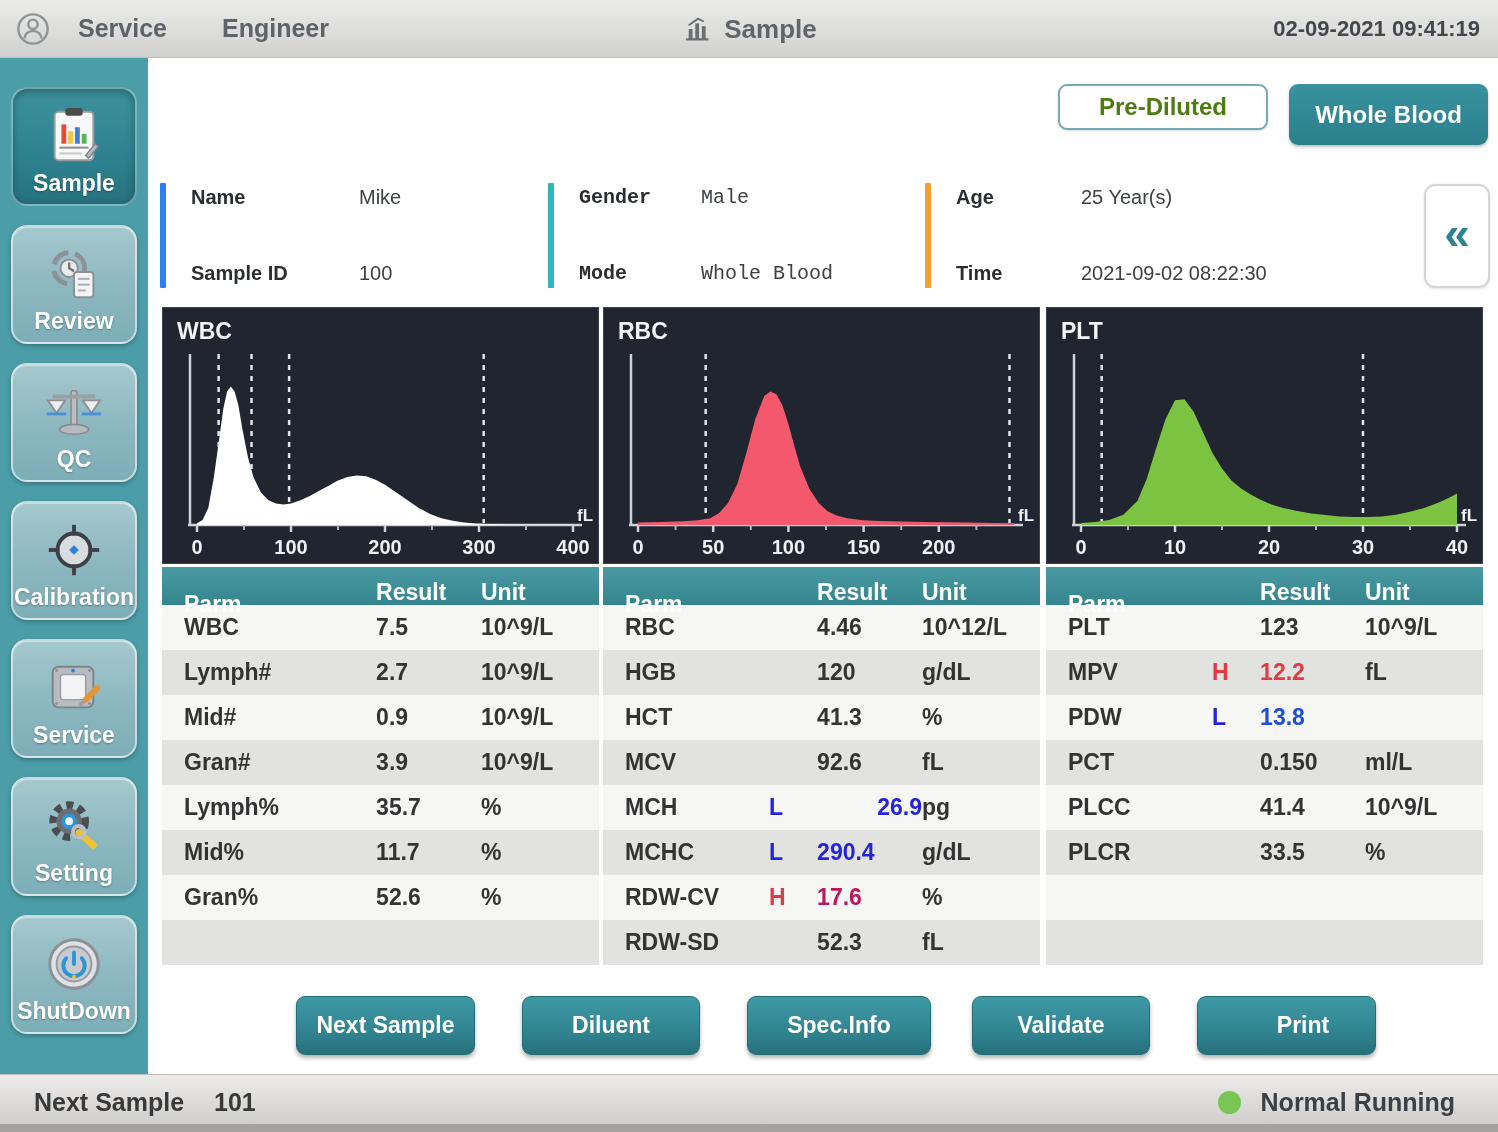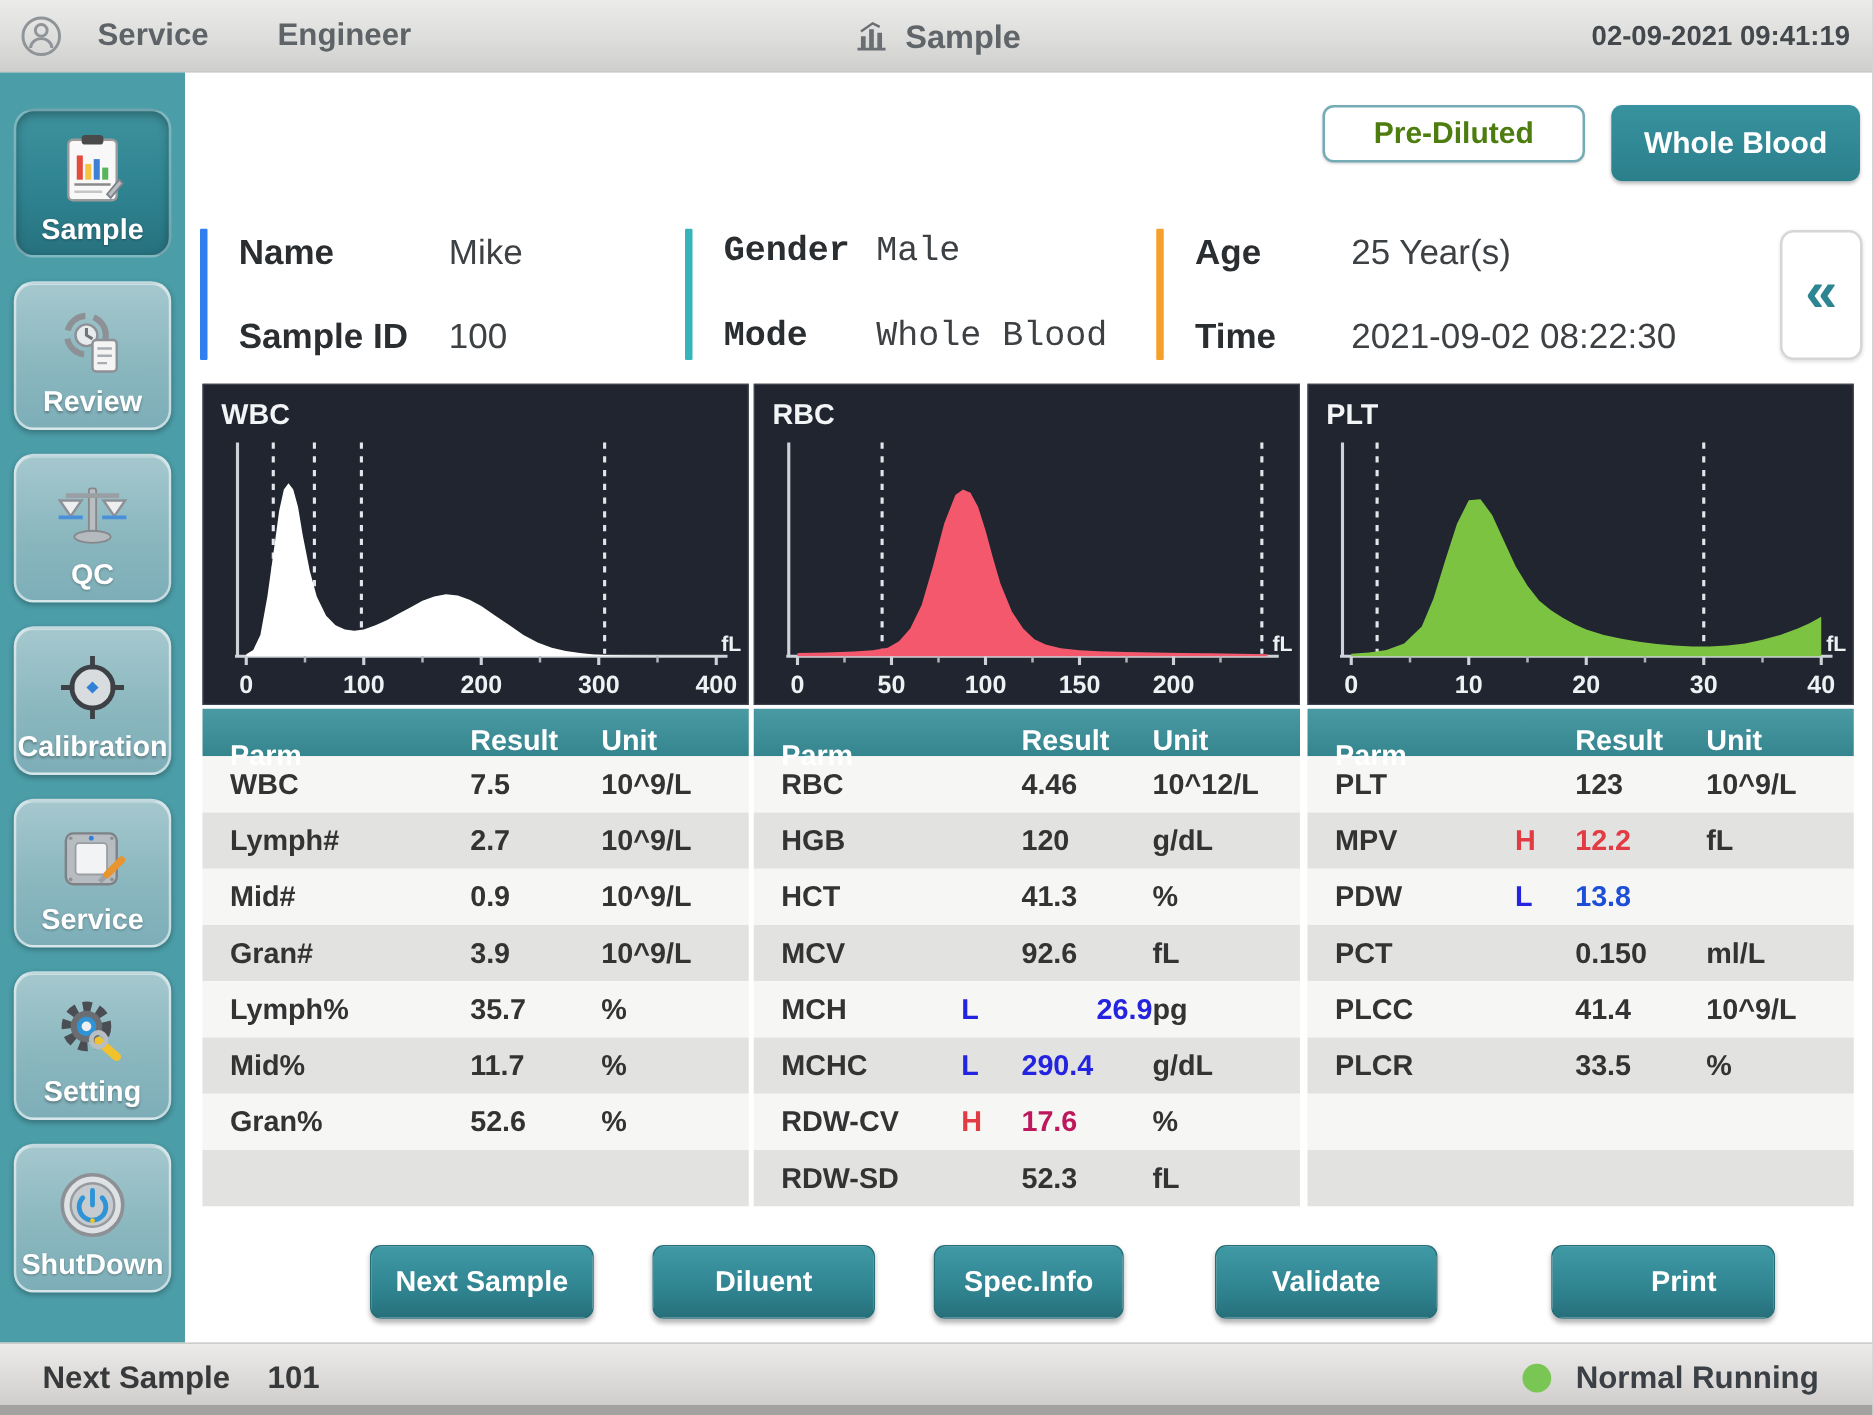--- a/index.html
+++ b/index.html
@@ -45,21 +45,21 @@
              justify-content:center; cursor:pointer; box-shadow:0 1px 2px rgba(0,0,0,0.15); }
   .btn-wholeblood{ position:absolute; left:1289px; top:84px; width:199px; height:61px;
              background:linear-gradient(180deg,#37939f 0%,#2b7f8b 100%); border-radius:9px;
              font-size:24px; font-weight:bold; color:#ffffff; display:flex; align-items:center;
              justify-content:center; cursor:pointer; box-shadow:0 2px 3px rgba(0,0,0,0.25); }
 
   
   .pinfo{ position:absolute; top:183px; height:105px; display:flex; flex-direction:column;
           justify-content:space-between; padding:3px 0 3px 31px; }
   .pinfo .bar{ position:absolute; left:0; top:0; width:6px; height:105px; border-radius:1px; }
-  .pinfo .line{ display:flex; align-items:center; font-size:28px; color:#3d4144; }
+  .pinfo .line{ display:flex; align-items:center; font-size:20px; color:#3d4144; }
   .pinfo .plabel{ font-weight:bold; color:#2b2e31; display:inline-block; }
   .pinfo1{ left:160px; } .pinfo1 .plabel{ width:168px; }
   .pinfo2{ left:548px;font-family:Liberation Mono, monospace; } .pinfo2 .plabel{ width:122px; }
   .pinfo3{ left:925px; } .pinfo3 .plabel{ width:125px; }
   .collapse-btn{ position:absolute; left:1424px; top:184px; width:66px; height:104px;
           background:#ffffff; border:2px solid #d6d6d4; border-radius:11px;
           box-shadow:0 1px 3px rgba(0,0,0,0.12);
           display:flex; align-items:center; justify-content:center; cursor:pointer; }
   .collapse-btn span{ font-size:46px; font-weight:bold; color:#2c8591; line-height:1; padding-bottom:6px; }
 
@@ -85,22 +85,22 @@
   .trow.even{ background:#e2e2e0; }
   .trow .parm{ padding-left:22px; }
 
   
   .action-btn{ position:absolute; top:996px; height:59px; border-radius:9px;
          background:linear-gradient(180deg,#3f9aa6 0%,#2d808c 70%,#276f7a 100%);
          border:1px solid #266d78; box-shadow:0 3px 4px rgba(0,0,0,0.3);
          color:#ffffff; font-size:23px; font-weight:bold; display:flex; align-items:center;
          justify-content:center; cursor:pointer; }
   .abtn0{ left:296px; width:179px; } .abtn1{ left:522px; width:178px;text-align:right; }
-  .abtn2{ left:747px; width:152px; } .abtn3{ left:972px; width:178px; }
-  .abtn4{ left:1241px; width:179px;padding-left:33px; }
+  .abtn2{ left:747px; width:184px; } .abtn3{ left:972px; width:178px; }
+  .abtn4{ left:1197px; width:179px;padding-left:33px; }
 
   
   .statusbar{ position:absolute; left:0; top:1074px; width:1498px; height:58px;
          background:linear-gradient(180deg,#ecebe9 0%,#dbdad8 60%,#cfcecc 100%);
          border-top:1px solid #bdbdbb; border-bottom:8px solid #a3a2a0; }
   .statusbar .left{ position:absolute; left:34px; top:13px; display:flex; gap:30px;
          font-size:25px; font-weight:bold; color:#38393a; }
   .statusbar .right{ position:absolute; right:43px; top:13px; display:flex; align-items:center; gap:20px; }
   .status-dot{ width:23px; height:23px; border-radius:50%; }
   .status-text{ font-size:25px; font-weight:bold; color:#3b4046; }

